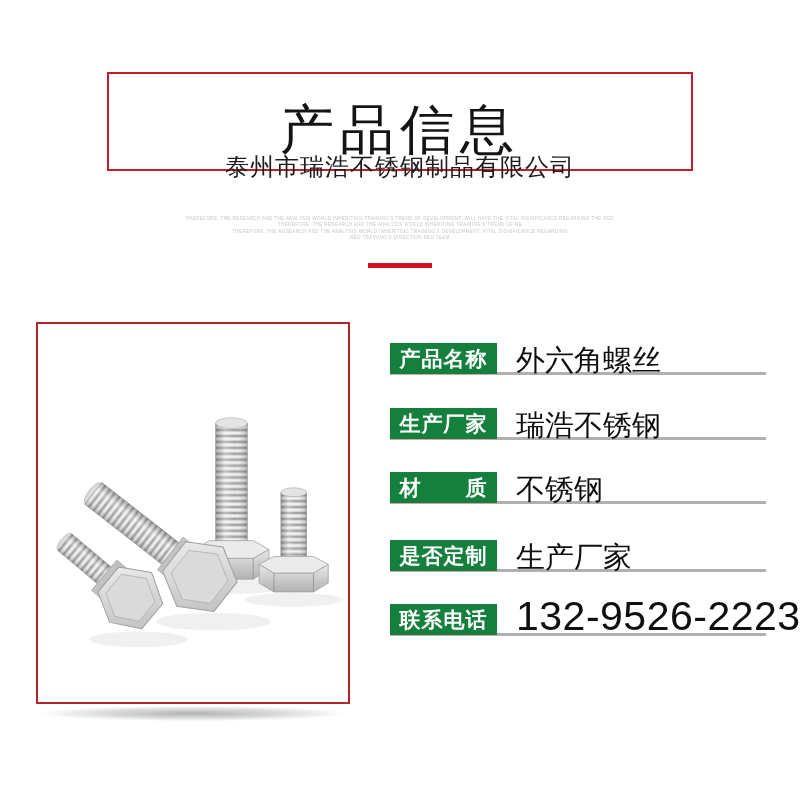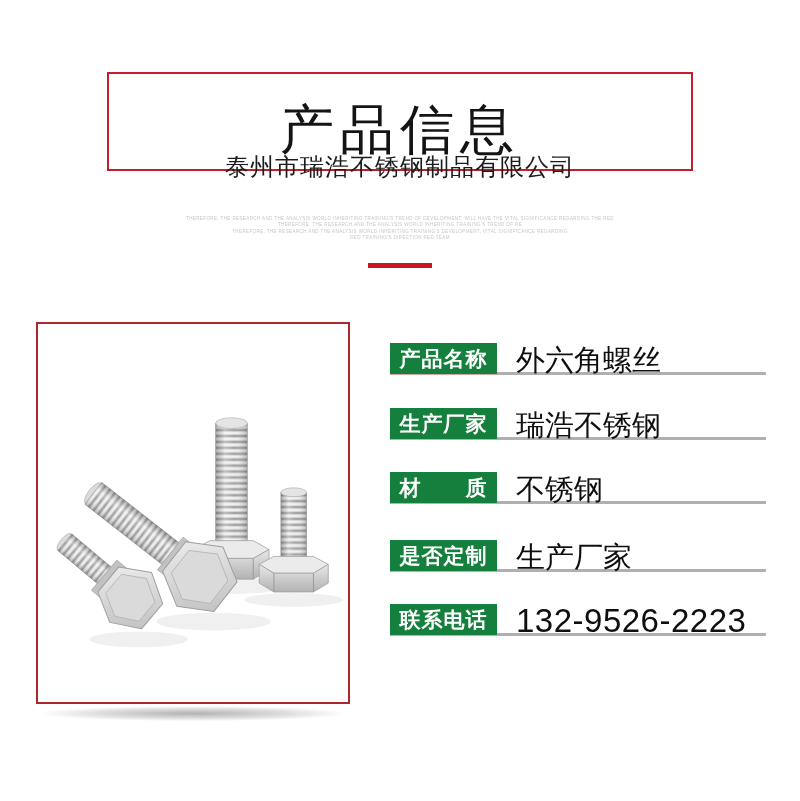--- a/index.html
+++ b/index.html
@@ -66,21 +66,21 @@
     letter-spacing: 1px; white-space: nowrap; box-shadow: 0 1px 0 rgba(120,0,0,0.35);
   }
   .spec-underline {
     position: absolute; left: 107px; top: 29px; width: 269px; height: 3px;
     background: #b0b0b0;
   }
   .spec-value {
     position: absolute; left: 126px; bottom: 2px;
     font-size: 29px; color: #0f0f0f; white-space: nowrap; line-height: 1;
   }
-  .spec-value.phone { font-size: 33px; bottom: 1px; letter-spacing: 0.5px; }
+  .spec-value.phone { font-size: 41px; bottom: 1px; letter-spacing: 0.5px; }
 
   .footnote {
     position: absolute; left: 390px; top: 668px; width: 378px;
     text-align: center; font-size: 18px; color: #e23540; white-space: nowrap;
   }
 </style>
 </head>
 <body>
 
 <div class="canvas">

